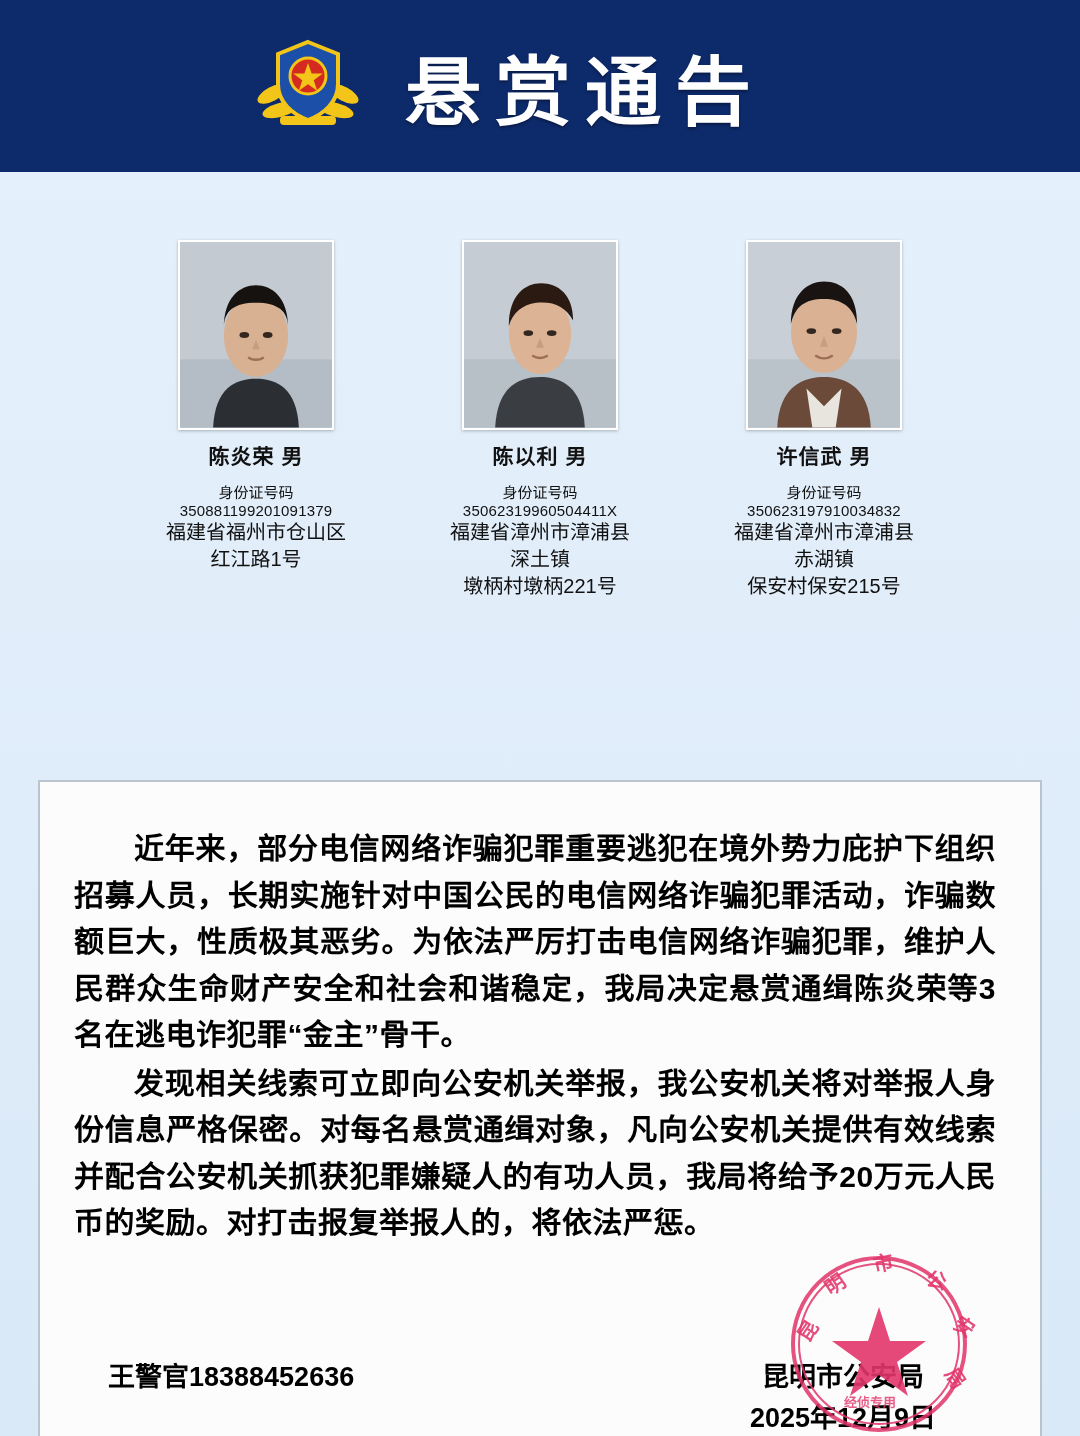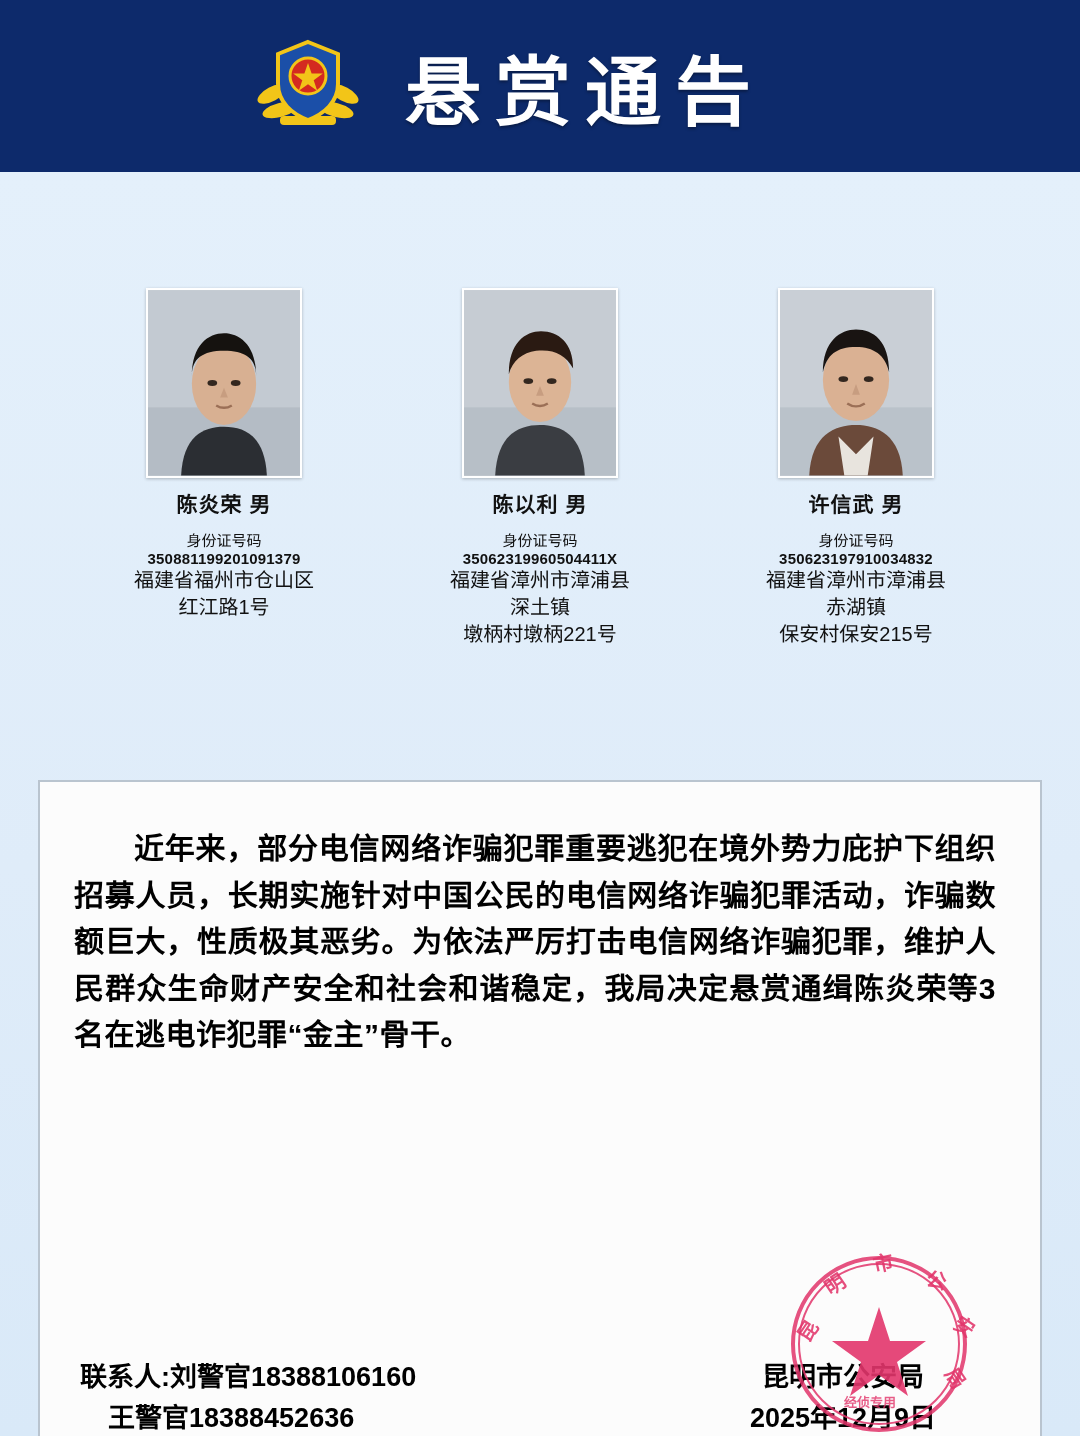--- a/index.html
+++ b/index.html
@@ -45,22 +45,22 @@
     position: relative;
     width: 1080px;
     height: 1264px;
     background: linear-gradient(180deg, #e4f0fb 0%, #dfecf9 55%, #d9e9f8 100%);
   }
 
   
   .suspects {
     display: flex;
     justify-content: center;
-    gap: 120px;
-    padding-top: 116px;
+    gap: 88px;
+    padding-top: 68px;
   }
   .suspect {
     width: 196px;
     text-align: center;
   }
   .photo {
     width: 156px;
     height: 190px;
     margin: 0 auto;
     border: 2px solid #ffffff;
@@ -80,21 +80,20 @@
   }
   .s-label {
     margin-top: 11px;
     font-size: 15px;
     color: #111;
   }
   .s-id {
     font-size: 15px;
     color: #111;
     letter-spacing: .2px;
-    font-weight: bold;
   }
   .s-addr {
     font-size: 20px;
     color: #111;
     line-height: 1.35;
   }
 
   
   .notice {
     position: absolute;
@@ -247,25 +246,25 @@
       <div class="s-id">350623197910034832</div>
       <div class="s-addr">福建省漳州市漳浦县赤湖镇</div>
       <div class="s-addr">保安村保安215号</div>
     </div>
 
   </div>
 
   <div class="notice">
     <div class="notice-inner">
       <p class="para">近年来，部分电信网络诈骗犯罪重要逃犯在境外势力庇护下组织招募人员，长期实施针对中国公民的电信网络诈骗犯罪活动，诈骗数额巨大，性质极其恶劣。为依法严厉打击电信网络诈骗犯罪，维护人民群众生命财产安全和社会和谐稳定，我局决定悬赏通缉陈炎荣等3名在逃电诈犯罪“金主”骨干。</p>
+      <p class="para">发现相关线索可立即向公安机关举报，我公安机关将对举报人身份信息严格保密。对每名悬赏通缉对象，凡向公安机关提供有效线索并配合公安机关抓获犯罪嫌疑人的有功人员，我局将给予20万元人民币的奖励。对打击报复举报人的，将依法严惩。</p>
     </div>
 
     <div class="notice-footer">
       <div class="contact">
-        <div>联系人:刘警官18388106160</div>
         <div class="line2">王警官18388452636</div>
       </div>
 
       <div class="issuer">
         <span class="stamp">
           <svg viewBox="0 0 198 198" xmlns="http://www.w3.org/2000/svg">
             <g fill="none" stroke="#e2356b" stroke-width="4" opacity="0.85">
               <circle cx="99" cy="99" r="86"></circle>
               <circle cx="99" cy="99" r="80" stroke-width="2"></circle>
             </g>

